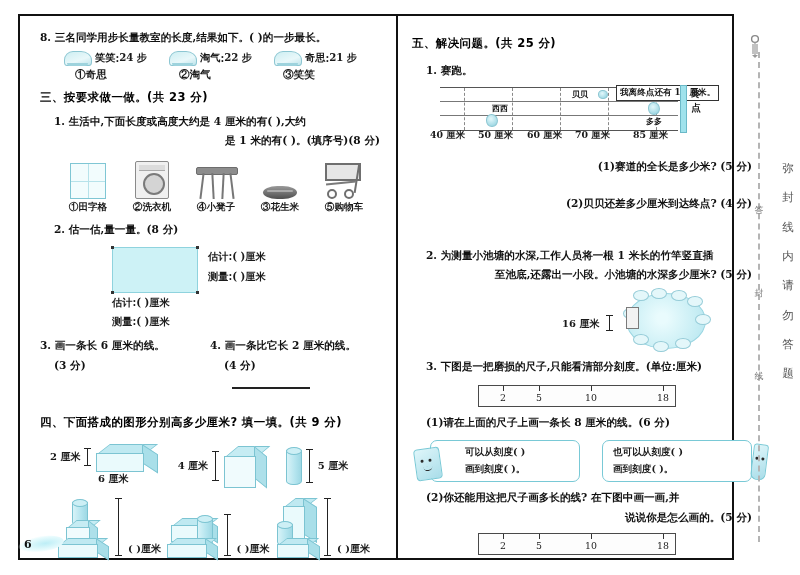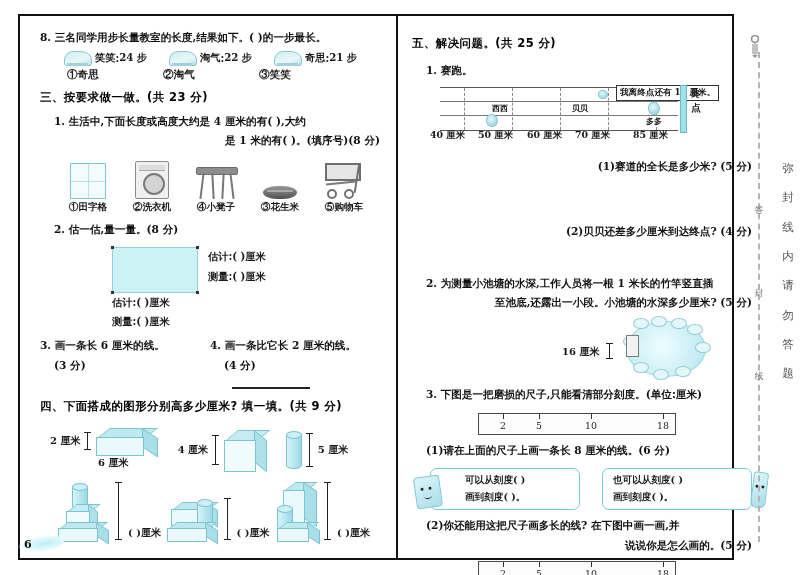--- a/index.html
+++ b/index.html
@@ -69,21 +69,21 @@
   .q-indent2 { padding-left: 27px; text-align: right; }
 
   .opts {
     display: flex;
     font-size: 10.6px;
     font-family: "DejaVu Serif", "Liberation Serif", serif;
     font-weight: bold;
     padding-left: 27px;
     margin-top: 2px;
   }
-  .opts > div { width: 96px; }
+  .opts > div { width: 96px; margin-left: 8px; }
 
   
   .shoe-row {
     display: flex;
     padding-left: 24px;
     margin-top: 3px;
     align-items: center;
   }
   .shoe-item {
     width: 105px;
@@ -521,21 +521,21 @@
         <div class="q">3. 画一条长 6 厘米的线。</div>
         <div class="q q-indent">(3 分)</div>
       </div>
       <div>
         <div class="q">4. 画一条比它长 2 厘米的线。</div>
         <div class="q q-indent">(4 分)</div>
       </div>
     </div>
     <div class="answer-line"></div>
 
-    <div class="sec-head" style="margin-top:10px">四、下面搭成的图形分别高多少厘米? 填一填。(共 9 分)</div>
+    <div class="sec-head" style="margin-top:26px">四、下面搭成的图形分别高多少厘米? 填一填。(共 9 分)</div>
 
     <div class="solids-top">
 
       <div style="width:130px">
         <div style="display:flex;align-items:center">
           <span class="dim-txt">2 厘米</span>
           <span class="dimbar" style="height:18px;margin:0 3px">
             <span class="ln" style="top:0;height:18px"></span>
             <span class="cap" style="top:0"></span>
               <span class="cap" style="top:17px"></span>
@@ -671,21 +671,21 @@
         <span class="vdash" style="left:24px"></span>
         <span class="vdash" style="left:72px"></span>
         <span class="vdash" style="left:120px"></span>
         <span class="vdash" style="left:168px"></span>
         <span class="vdash" style="left:216px"></span>
       </div>
 
       <div class="runner" style="left:52px;top:16px">西西</div>
       <span class="runner-blob" style="left:46px;top:27px"></span>
 
-      <div class="runner" style="left:132px;top:16px">贝贝</div>
+      <div class="runner" style="left:132px;top:2px">贝贝</div>
       <span class="runner-blob" style="left:158px;top:3px;width:8px;height:7px"></span>
 
       <div class="runner" style="left:206px;top:29px">多多</div>
       <span class="runner-blob" style="left:208px;top:15px"></span>
 
       <div class="bubble" style="left:176px;top:-2px">我离终点还有 15 厘米。</div>
 
       <div class="finish"></div>
       <div class="finish-txt">
         <span>终</span>
@@ -695,21 +695,21 @@
       <div class="track-labels">
         <span style="left:0px">40 厘米</span>
         <span style="left:48px">50 厘米</span>
         <span style="left:97px">60 厘米</span>
         <span style="left:145px">70 厘米</span>
         <span style="left:203px">85 厘米</span>
       </div>
     </div>
 
     <div class="q q-indent2" style="margin-top:14px">(1)赛道的全长是多少米? (5 分)</div>
-    <div class="q q-indent2" style="margin-top:46px">(2)贝贝还差多少厘米到达终点? (4 分)</div>
+    <div class="q q-indent2" style="margin-top:18px">(2)贝贝还差多少厘米到达终点? (4 分)</div>
 
     <div class="q q-indent" style="margin-top:32px">2. 为测量小池塘的水深,工作人员将一根 1 米长的竹竿竖直插</div>
     <div class="q q-indent2">至池底,还露出一小段。小池塘的水深多少厘米? (5 分)</div>
 
     <div class="pond-wrap">
       <div class="pond">
         <span class="rock" style="left:6px;top:-4px"></span>
         <span class="rock" style="left:24px;top:-6px"></span>
         <span class="rock" style="left:44px;top:-4px"></span>
         <span class="rock" style="left:60px;top:2px"></span>

